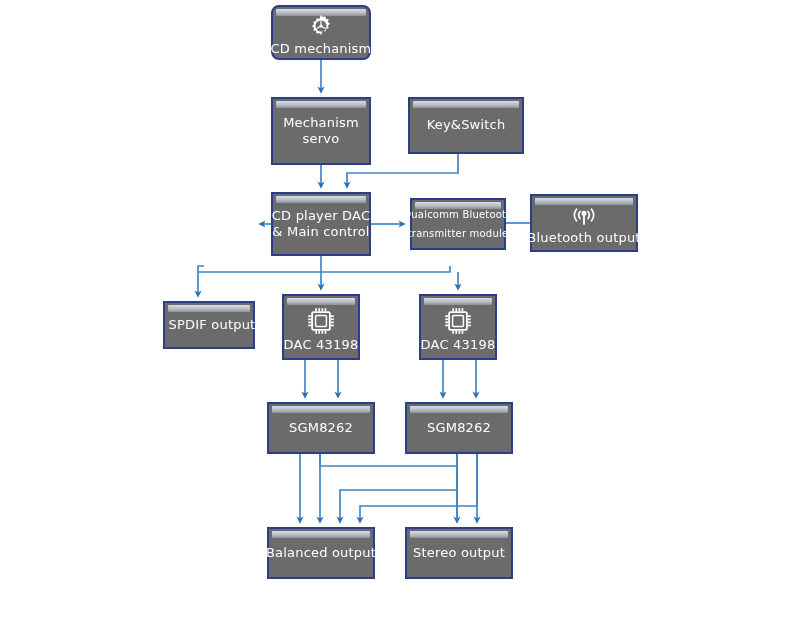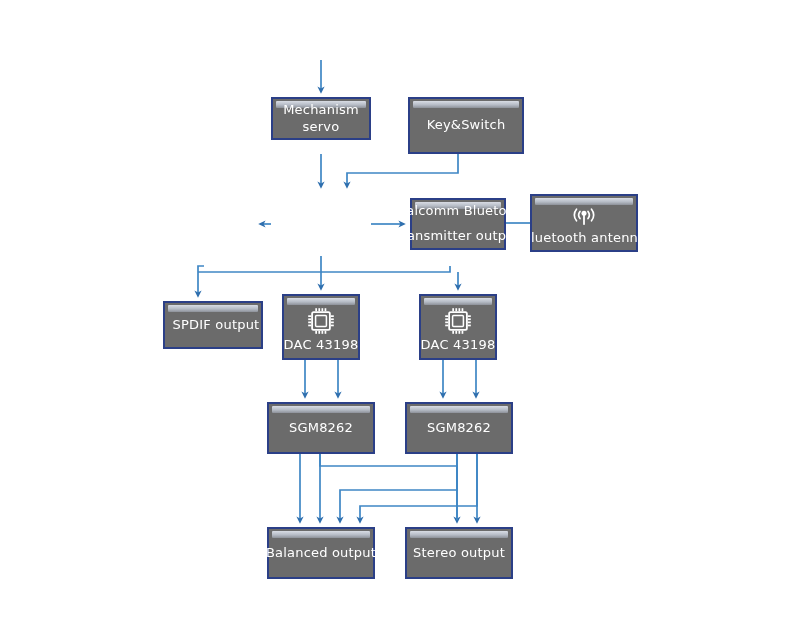--- a/index.html
+++ b/index.html
@@ -54,21 +54,21 @@
     border-radius: 1px;
   }
   .node .label {
     position: relative;
     z-index: 2;
     font-size: 13px;
     letter-spacing: .2px;
   }
   .node .label .l2 { display: block; text-align: center; }
   .node.rounded { border-radius: 8px; }
-  .node.small .label { font-size: 13px; line-height: 1.9; }
+  .node.small .label { font-size: 10px; line-height: 1.9; }
   .node .icon {
     position: relative;
     z-index: 2;
     display: block;
     margin-top: 6px;
     margin-bottom: 2px;
     line-height: 0;
   }
   .overflow-label .label { position: relative; left: 3px; }
 </style>
@@ -124,58 +124,75 @@
       <path d="M477,454 L477,520" marker-end="url(#ah)"></path>
 
       <path d="M320,454 L320,466 L457,466 L457,520"></path>
 
       <path d="M457,454 L457,490 L340,490 L340,520" marker-end="url(#ah)"></path>
       <path d="M477,454 L477,506 L360,506 L360,520" marker-end="url(#ah)"></path>
 
     </g>
   </svg>
 
-
-  <div class="node" style="left:271px;top:97px;width:100px;height:43px;">
+  <div class="node rounded" style="left:271px;top:5px;width:100px;height:55px;">
+    <span class="icon">
+      <svg width="26" height="26" viewBox="0 0 24 24">
+        <path fill="#ffffff" d="M12 1.6l1.6 2.0 2.4-.7.6 2.5 2.5.6-.7 2.4 2.0 1.6-2.0 1.6.7 2.4-2.5.6-.6 2.5-2.4-.7L12 20.4l-1.6-2.0-2.4.7-.6-2.5-2.5-.6.7-2.4L3.6 12l2.0-1.6-.7-2.4 2.5-.6.6-2.5 2.4.7z"></path>
+        <circle cx="12" cy="12" r="5.1" fill="#6b6b6b"></circle>
+        <circle cx="12" cy="12" r="1.5" fill="#ffffff"></circle>
+        <path stroke="#ffffff" stroke-width="1.1" d="M12 12 L12 7.1 M12 12 L16.2 14.5 M12 12 L7.8 14.5"></path>
+      </svg>
+    </span>
+    <span class="label">CD mechanism</span>
+  </div>
+
+  <div class="node" style="left:271px;top:97px;width:100px;height:68px;">
     <span class="label">
       <span>Mechanism</span>
       <span class="l2">servo</span>
     </span>
   </div>
 
   <div class="node" style="left:408px;top:97px;width:116px;height:57px;">
     <span class="label">Key&amp;Switch</span>
   </div>
 
 
+  <div class="node" style="left:271px;top:192px;width:100px;height:64px;">
+    <span class="label">
+      <span>CD player DAC</span>
+      <span class="l2">&amp; Main control</span>
+    </span>
+  </div>
 
   <div class="node small" style="left:410px;top:198px;width:96px;height:52px;">
     <span class="label">
       <span>Qualcomm Bluetooth</span>
-      <span class="l2">transmitter output</span>
+      <span class="l2">transmitter module</span>
     </span>
   </div>
 
   <div class="node" style="left:530px;top:194px;width:108px;height:58px;">
     <span class="icon">
       <svg width="34" height="22" viewBox="0 0 34 22">
         <g fill="none" stroke="#ffffff" stroke-width="1.7" stroke-linecap="round">
           <path d="M9.5 3.2 C6.6 6.6 6.6 11.4 9.5 14.8"></path>
           <path d="M13.0 5.4 C11.3 7.6 11.3 10.4 13.0 12.6"></path>
           <path d="M24.5 3.2 C27.4 6.6 27.4 11.4 24.5 14.8"></path>
           <path d="M21.0 5.4 C22.7 7.6 22.7 10.4 21.0 12.6"></path>
         </g>
         <circle cx="17" cy="7.2" r="2.5" fill="#ffffff"></circle>
         <rect x="16.1" y="7.2" width="1.8" height="11.6" fill="#ffffff"></rect>
       </svg>
     </span>
-    <span class="label">Bluetooth antenna</span>
-  </div>
-
-  <div class="node overflow-label" style="left:163px;top:301px;width:100px;height:48px;">
+    <span class="label">Bluetooth output</span>
+  </div>
+
+  <div class="node overflow-label" style="left:163px;top:301px;width:92px;height:48px;">
     <span class="label">SPDIF output</span>
   </div>
 
   <div class="node" style="left:282px;top:294px;width:78px;height:66px;">
     <span class="icon">
       <svg width="28" height="28" viewBox="0 0 28 28">
         <g fill="#ffffff">
           <rect x="8.3" y="1.2" width="1.7" height="3.1"></rect>
           <rect x="11.4" y="1.2" width="1.7" height="3.1"></rect>
           <rect x="14.5" y="1.2" width="1.7" height="3.1"></rect>

